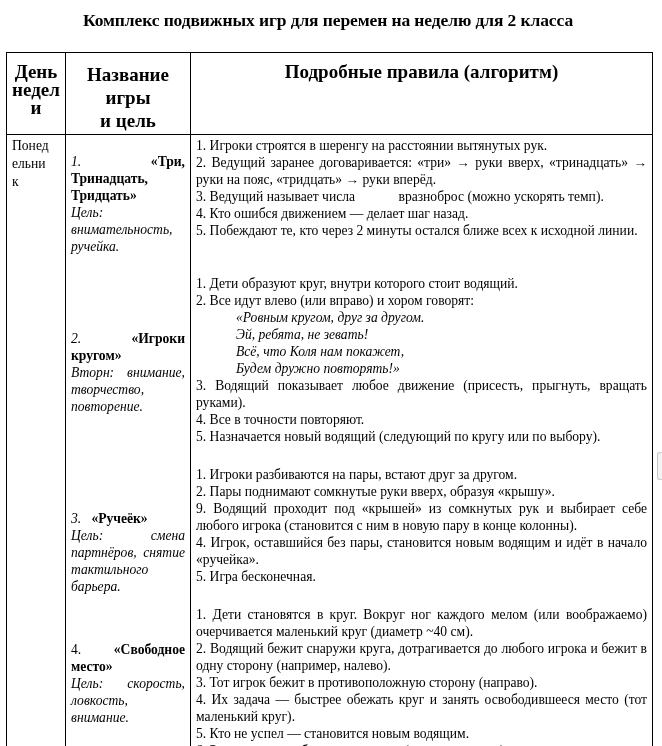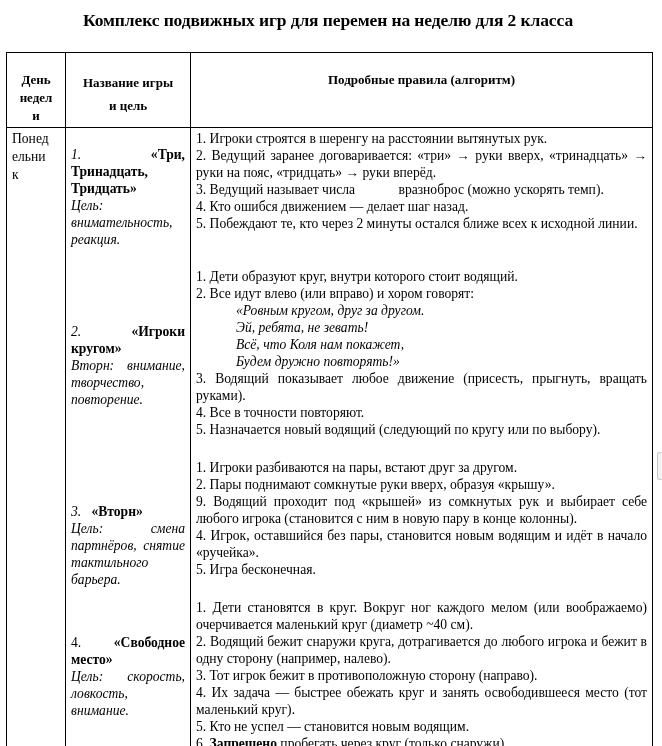--- a/index.html
+++ b/index.html
@@ -15,22 +15,22 @@
   }
   table.plan {
     position: absolute; left: 6px; top: 52px;
     width: 646px; border-collapse: collapse; table-layout: fixed;
     font-size: 13.6px; line-height: 17px;
   }
   table.plan td, table.plan th {
     border: 1.3px solid #000; vertical-align: top; padding: 0 5px;
   }
   table.plan th {
-    font-weight: bold; text-align: center; padding-top: 18px; padding-bottom: 2px;
-    font-size: 13px;
+    font-weight: bold; text-align: center; padding-top: 10px; padding-bottom: 2px;
+    font-size: 19px;
   }
   col.c-day { width: 59px; }
   col.c-name { width: 125px; }
   col.c-rules { width: 462px; }
   .day { font-weight: normal; padding-top: 2px !important; }
   .game-num { font-style: italic; }
   .game-name-line { text-align: justify; text-align-last: justify; font-weight: bold; margin-top: 16px; }
   .game-name-line .game-num { font-weight: normal; }
   .game-name-bold { font-weight: bold; }
   .goal { font-style: italic; text-align: justify; }
@@ -65,33 +65,33 @@
     </tr>
   </thead>
   <tbody>
     <tr>
       <td class="day" style="line-height:18px;">Понед<br>ельни<br>к</td>
       <td>
 
         <div class="block">
           <div class="game-name-line"><span class="game-num">1.</span> <span>«Три,</span></div>
           <div class="game-name-bold" style="width:80px;">Тринадцать, Тридцать»</div>
-          <div class="goal">Цель: внимательность, реакция.</div>
+          <div class="goal">Цель: внимательность, ручейка.</div>
         </div>
         <div style="height:57px;"></div>
 
         <div class="block">
           <div class="game-name-line"><span class="game-num">2.</span> <span>«Игроки</span></div>
           <div class="game-name-bold">кругом»</div>
           <div class="goal">Вторн: внимание, творчество, повторение.</div>
         </div>
         <div style="height:93px;"></div>
 
         <div class="block">
-          <div class="game-name-bold"><span class="game-num" style="font-weight:normal">3.</span>&nbsp;&nbsp;&nbsp;<span>«Вторн»</span></div>
+          <div class="game-name-bold"><span class="game-num" style="font-weight:normal">3.</span>&nbsp;&nbsp;&nbsp;<span>«Ручеёк»</span></div>
           <div class="goal">Цель: смена партнёров, снятие тактильного барьера.</div>
         </div>
         <div style="height:28px;"></div>
 
         <div class="block">
           <div class="game-name-line"><span class="game-num" style="font-style:normal">4.</span> <span>«Свободное</span></div>
           <div class="game-name-bold">место»</div>
           <div class="goal">Цель: скорость, ловкость, внимание.</div>
         </div>
       </td>

